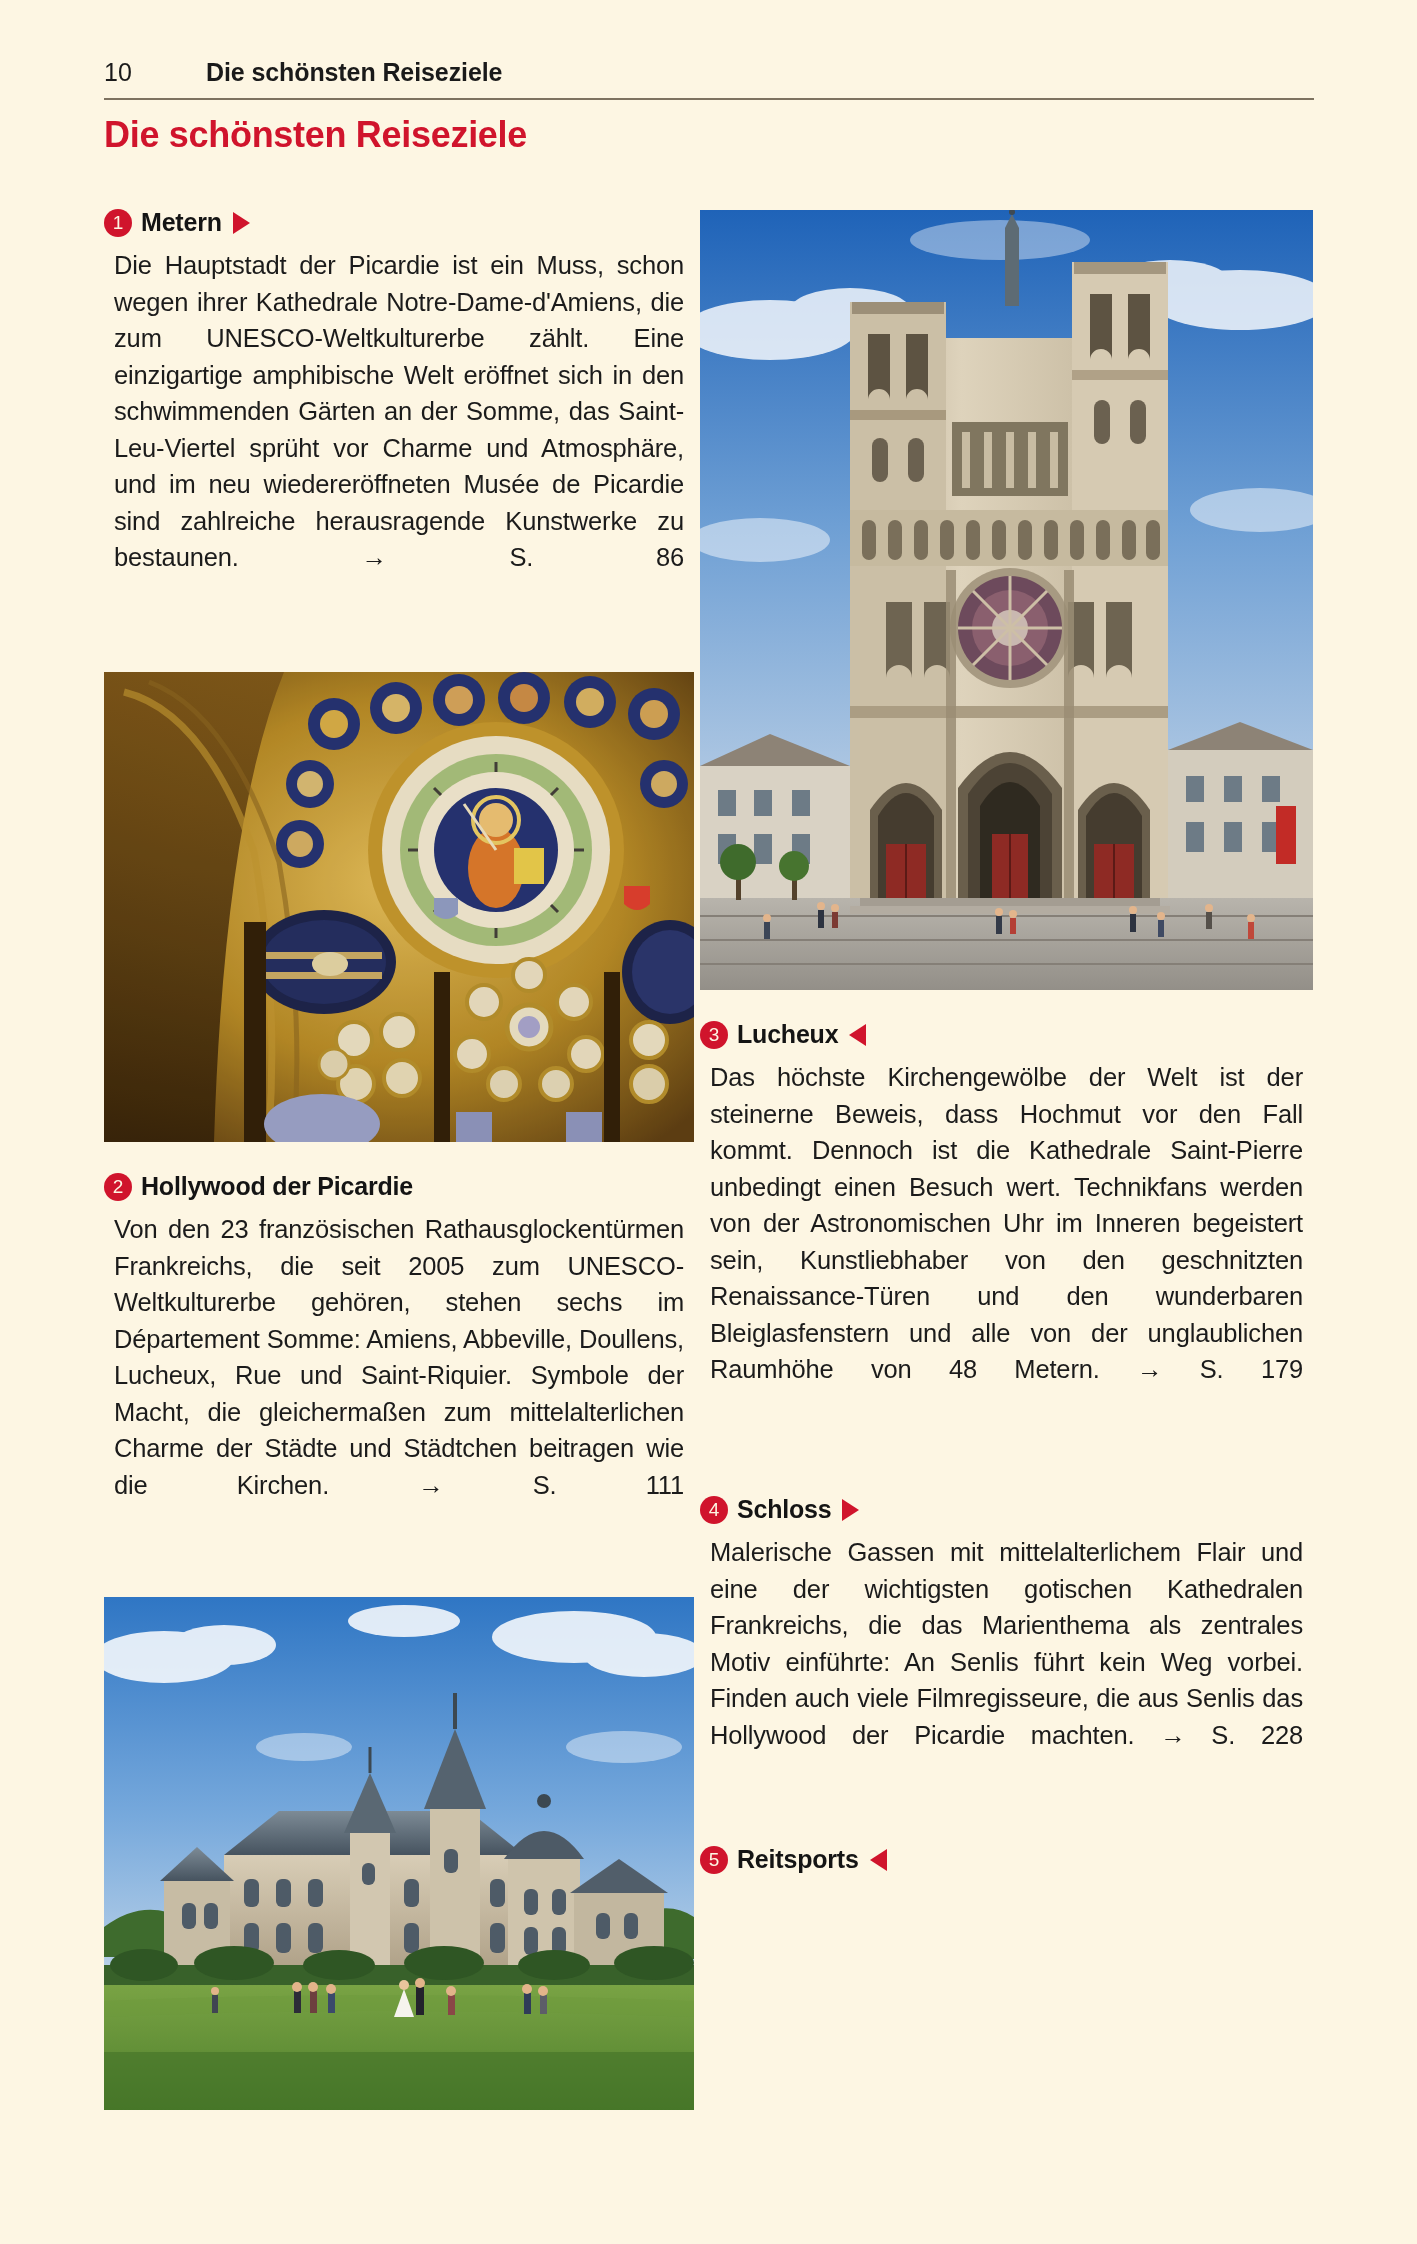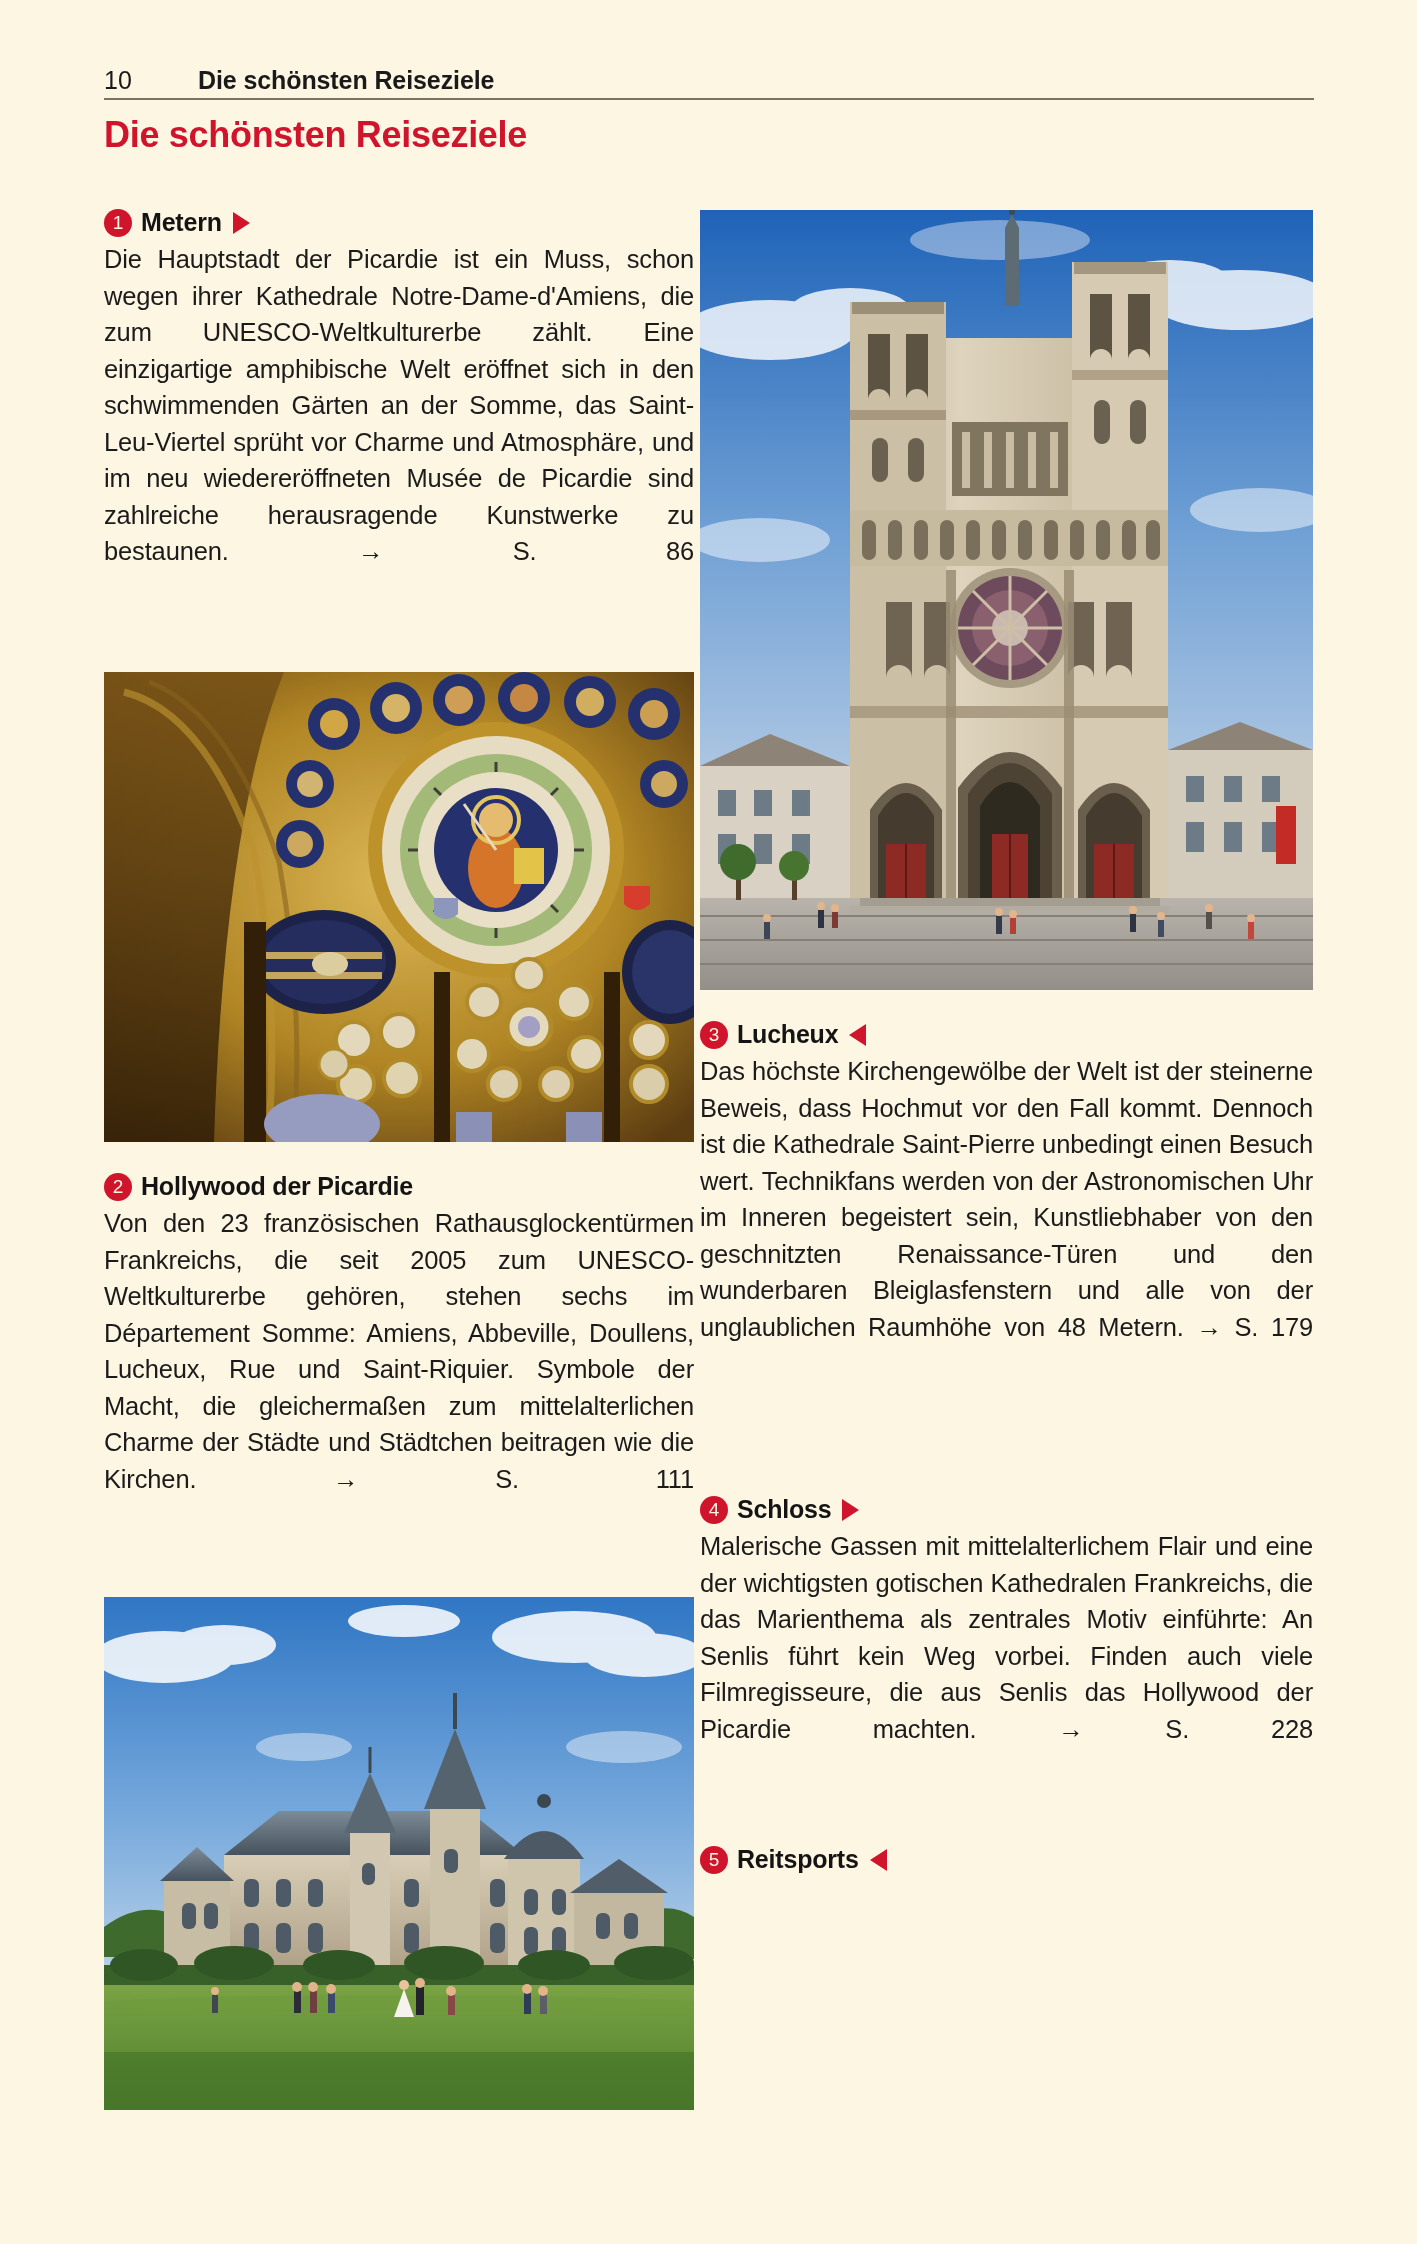--- a/index.html
+++ b/index.html
@@ -23,22 +23,21 @@
   }
 
   
   .runhead {
     position: absolute;
     left: 104px;
     top: 58px;
     width: 1210px;
     display: flex;
     align-items: baseline;
-    gap: 4px;
-    margin-top: 8px;
+    gap: 12px;
   }
   .runhead-page {
     font-size: 25px;
     color: #1a1a1a;
     font-weight: 400;
     width: 90px;
     letter-spacing: 0.2px;
   }
   .runhead-title {
     font-size: 25px;
@@ -113,21 +112,21 @@
     border-right: 17px solid #d0142c;
   }
 
   
   .body {
     font-size: 25.5px;
     line-height: 36.5px;
     color: #1b1b1b;
     text-align: justify;
     hyphens: manual;
-    margin: 0;
+    margin: 10px;
     letter-spacing: -0.15px;
   }
   .body::after {
     content: "";
     display: inline-block;
     width: 100%;
   }
   .body.noafter::after { content: none; display: none; }
 
   

